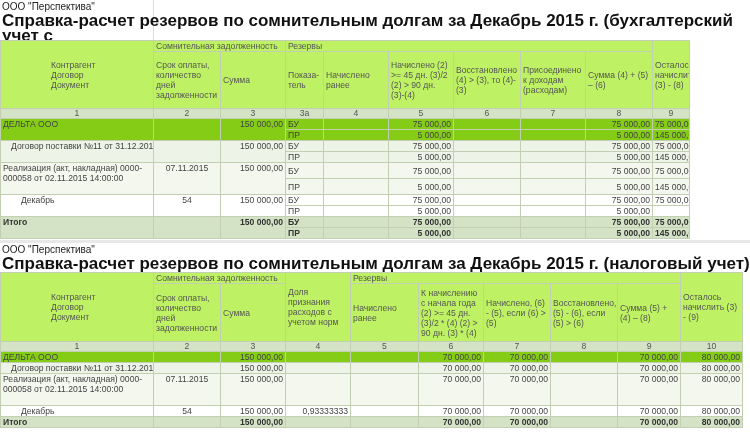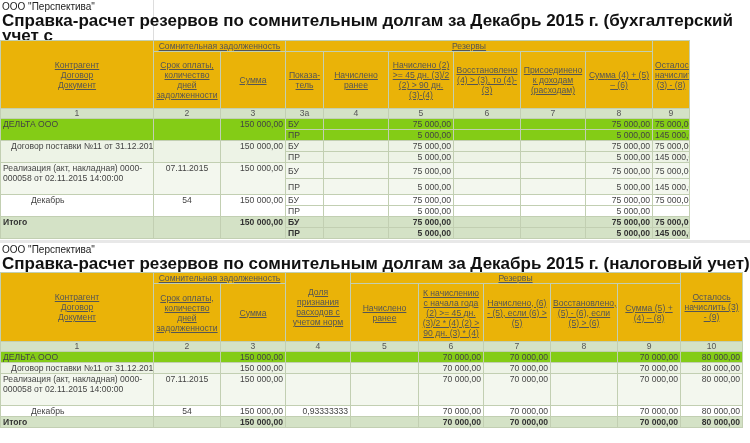--- a/index.html
+++ b/index.html
@@ -1,34 +1,34 @@
 <!DOCTYPE html>
 <html><head>
 <meta charset="utf-8">
 <style>
   html, body { margin:0; padding:0; }
   body { width:750px; height:443px; overflow:hidden; background:#ffffff; font-family:"Liberation Sans", sans-serif; color:#333; position:relative; }
   .org { position:absolute; left:2px; font-size:10px; color:#222; }
   .title { position:absolute; left:2px; font-size:17px; font-weight:bold; color:#111; line-height:15px; }
   table { position:absolute; left:0; border-collapse:collapse; table-layout:fixed; font-size:8.6px; }
   td, th { border:1px solid #c2cfb2; padding:0 2px; overflow:hidden; white-space:nowrap; font-weight:normal; }
-  th { background:#eab308; color:#555; text-align:center; white-space:normal; line-height:10px; vertical-align:middle;text-decoration:underline; }
+  th { background:#bef264; color:#555; text-align:left; white-space:normal; line-height:10px; vertical-align:middle; }
   tr.num td { background:#d4e2c6; text-align:center; color:#555; height:9px; line-height:9px; }
   td { line-height:10px; height:10px; color:#444; }
   .r { text-align:right; }
   .c { text-align:center; }
   tr.g1 td { background:#84cc16; }
   tr.g2 td { background:#edf3e6; }
   tr.g3 td { background:#f3f7ee; }
   tr.g4 td { background:#ffffff; }
   tr.tot td { background:#d4e2c6; font-weight:bold; color:#333; }
   .wrap { white-space:normal; }
   .ind1 { padding-left:10px; }
   .ind2 { }
-  .ind3 { padding-left:30px; }
+  .ind3 { padding-left:20px; }
   .sep { position:absolute; left:0; top:240px; width:750px; height:3px; background:#e8e8e8; }
   .vline { position:absolute; left:153px; top:0; width:1px; height:40px; background:#ddd; }
 </style>
 </head>
 <body>
 
 <div class="vline"></div>
 <div class="org" style="top:1px;">ООО "Перспектива"</div>
 <div class="title" style="top:13px;">
   <div>Справка-расчет резервов по сомнительным долгам за Декабрь 2015 г. (бухгалтерский учет с</div>

